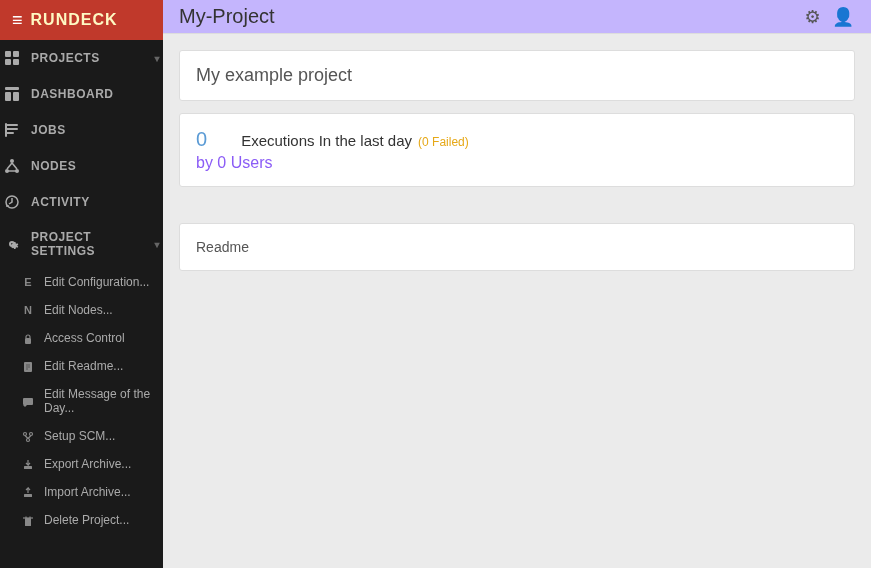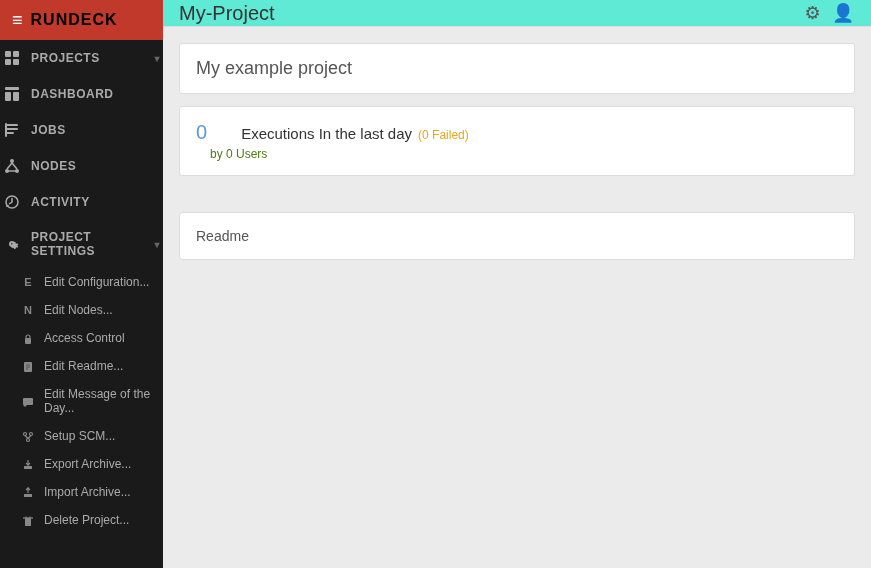--- a/index.html
+++ b/index.html
@@ -22,21 +22,21 @@
       align-items: center;
       gap: 8px;
       height: 40px;
     }
     .rundeck-logo-icon {
       color: white;
       font-size: 18px;
       font-weight: bold;
     }
     .rundeck-title {
-      color: #000000;
+      color: #fef9c3;
       font-size: 16px;
       font-weight: bold;
       letter-spacing: 1px;
     }
     .nav-item {
       display: flex;
       align-items: center;
       padding: 10px 3px;
       gap: 10px;
       cursor: pointer;
@@ -76,27 +76,27 @@
     }
 
     
     #main {
       flex: 1;
       display: flex;
       flex-direction: column;
       overflow: hidden;
     }
     #topbar {
-      background: #5eead4;
+      background: #c4b5fd;
       border-bottom: 1px solid #ddd;
       padding: 0 16px;
       display: flex;
       align-items: center;
       justify-content: space-between;
-      height: 27px;
+      height: 34px;
       flex-shrink: 0;
     }
     #page-title-text {
       font-size: 20px;
       font-weight: 300;
       color: #333;
     }
     .topbar-icons {
       display: flex;
       gap: 12px;
@@ -142,24 +142,23 @@
       font-size: 15px;
       font-weight: 400;
       color: #333;
       margin-left: 28px;
     }
     .exec-failed {
       font-size: 12px;
       color: #e6a817;
     }
     .exec-users {
-      font-size: 12px;
-      color: #4d7c0f;
+      font-size: 16px;
+      color: #8b5cf6;
       margin-top: 3px;
-      margin-left: 14px;
     }
     .readme-card {
       padding: 14px 16px;
       margin-top: 36px;
     }
     .readme-label {
       font-size: 14px;
       color: #555;
     }
 

